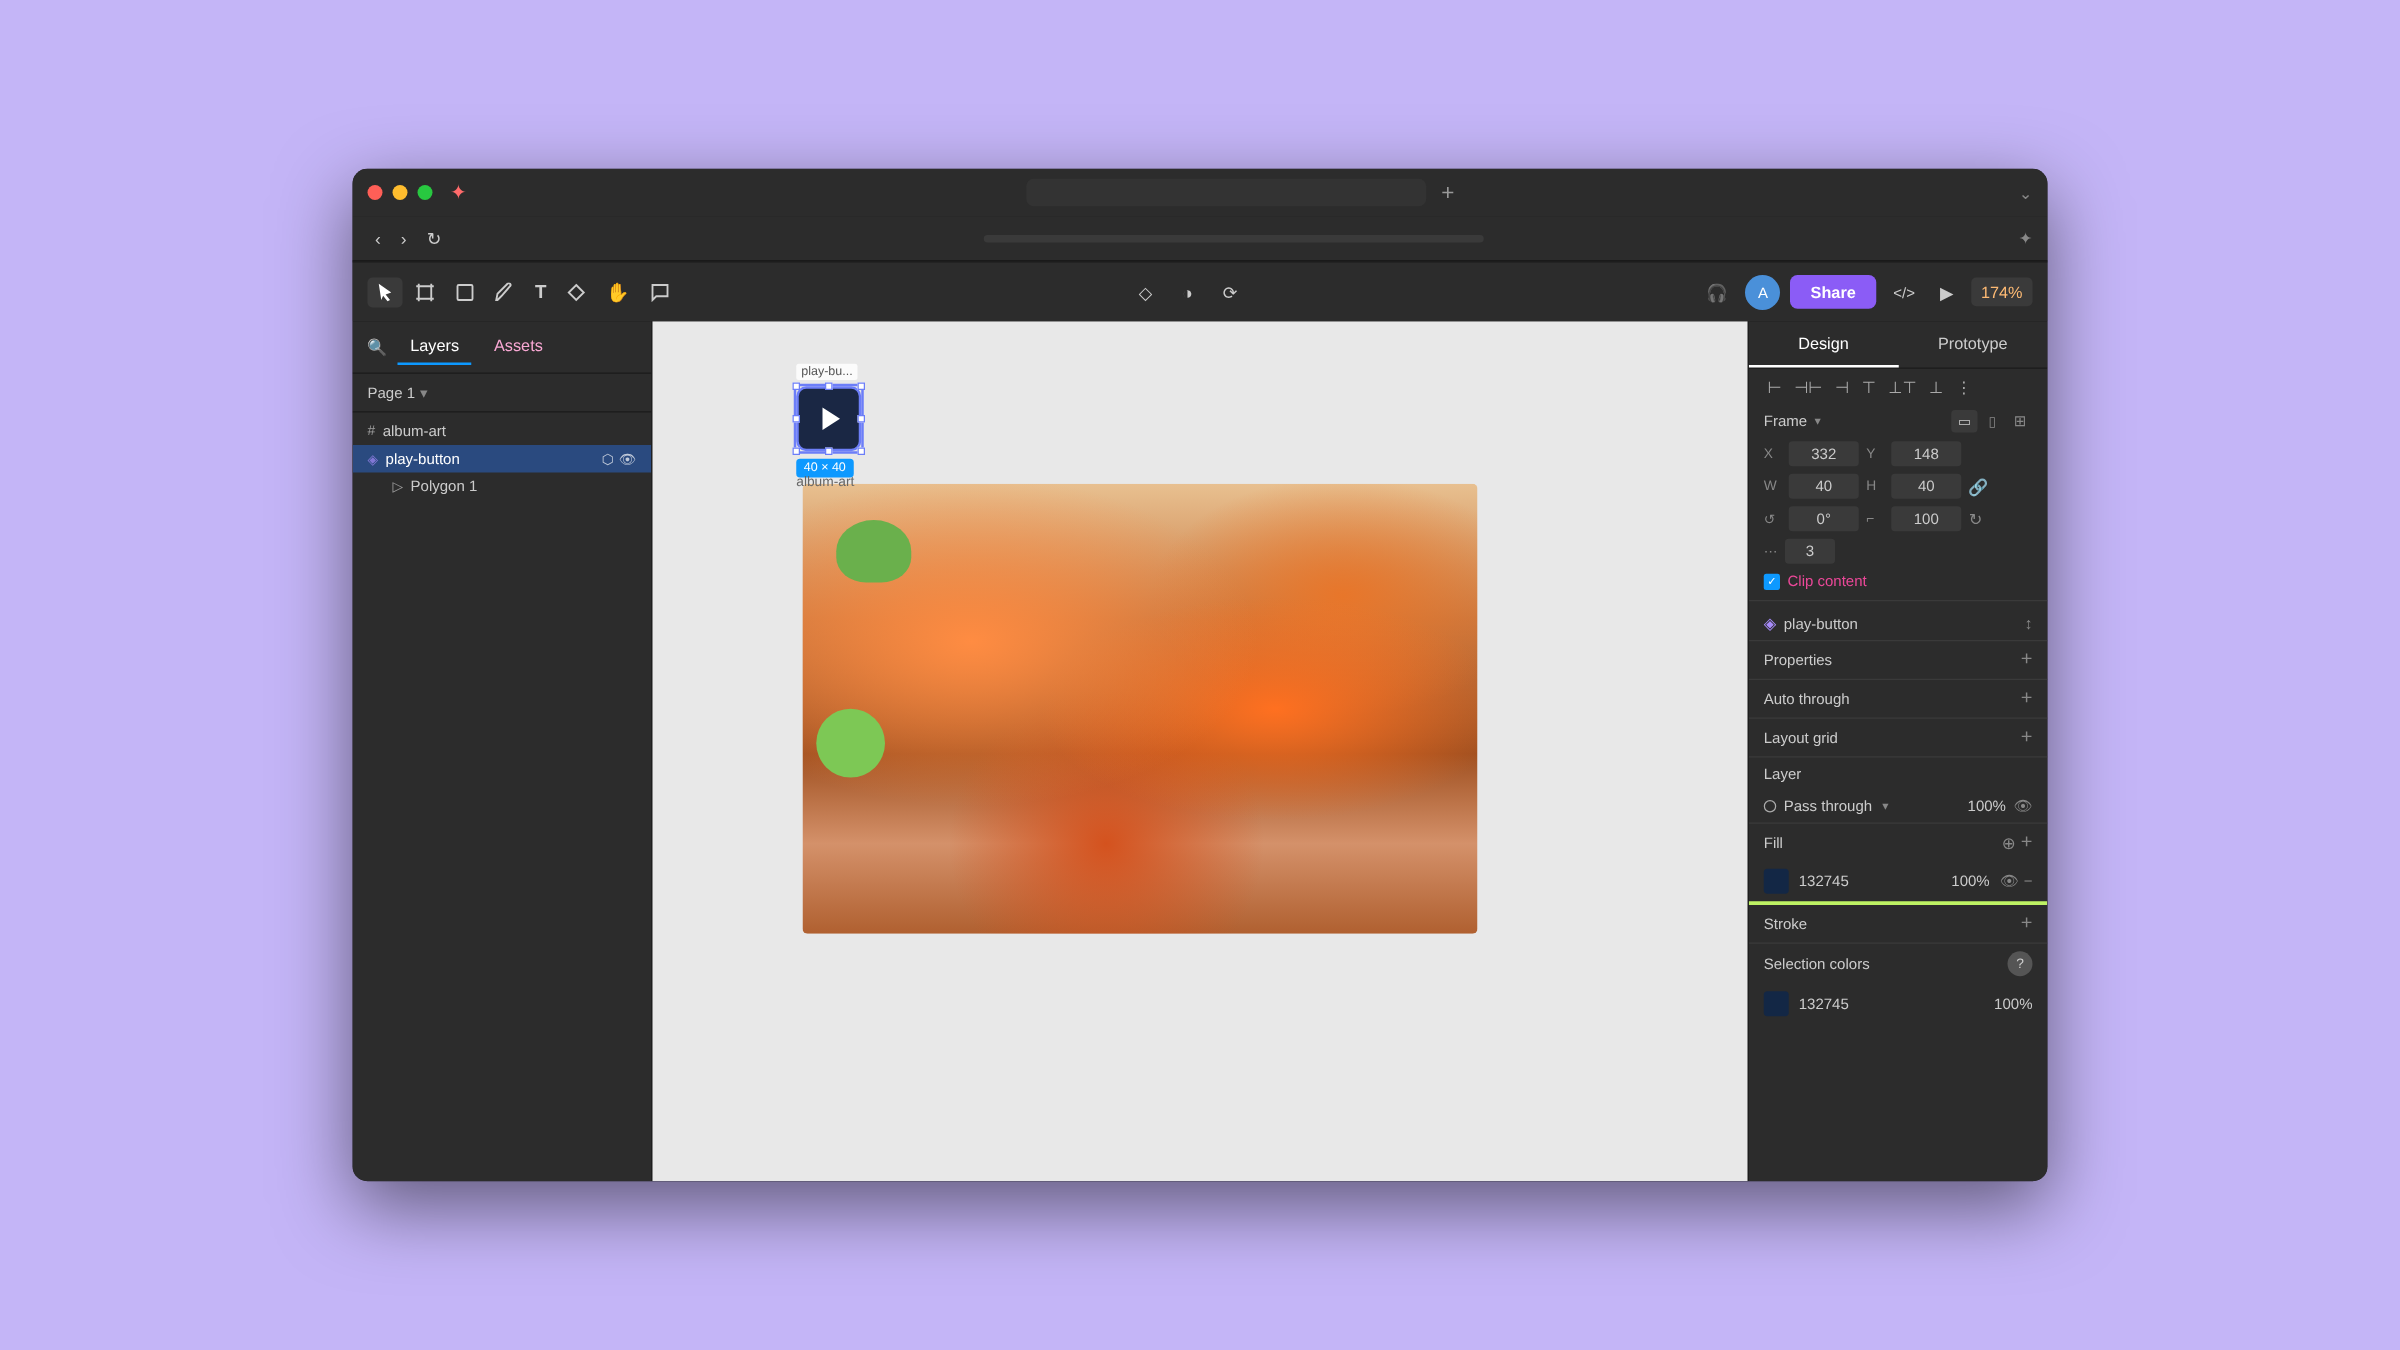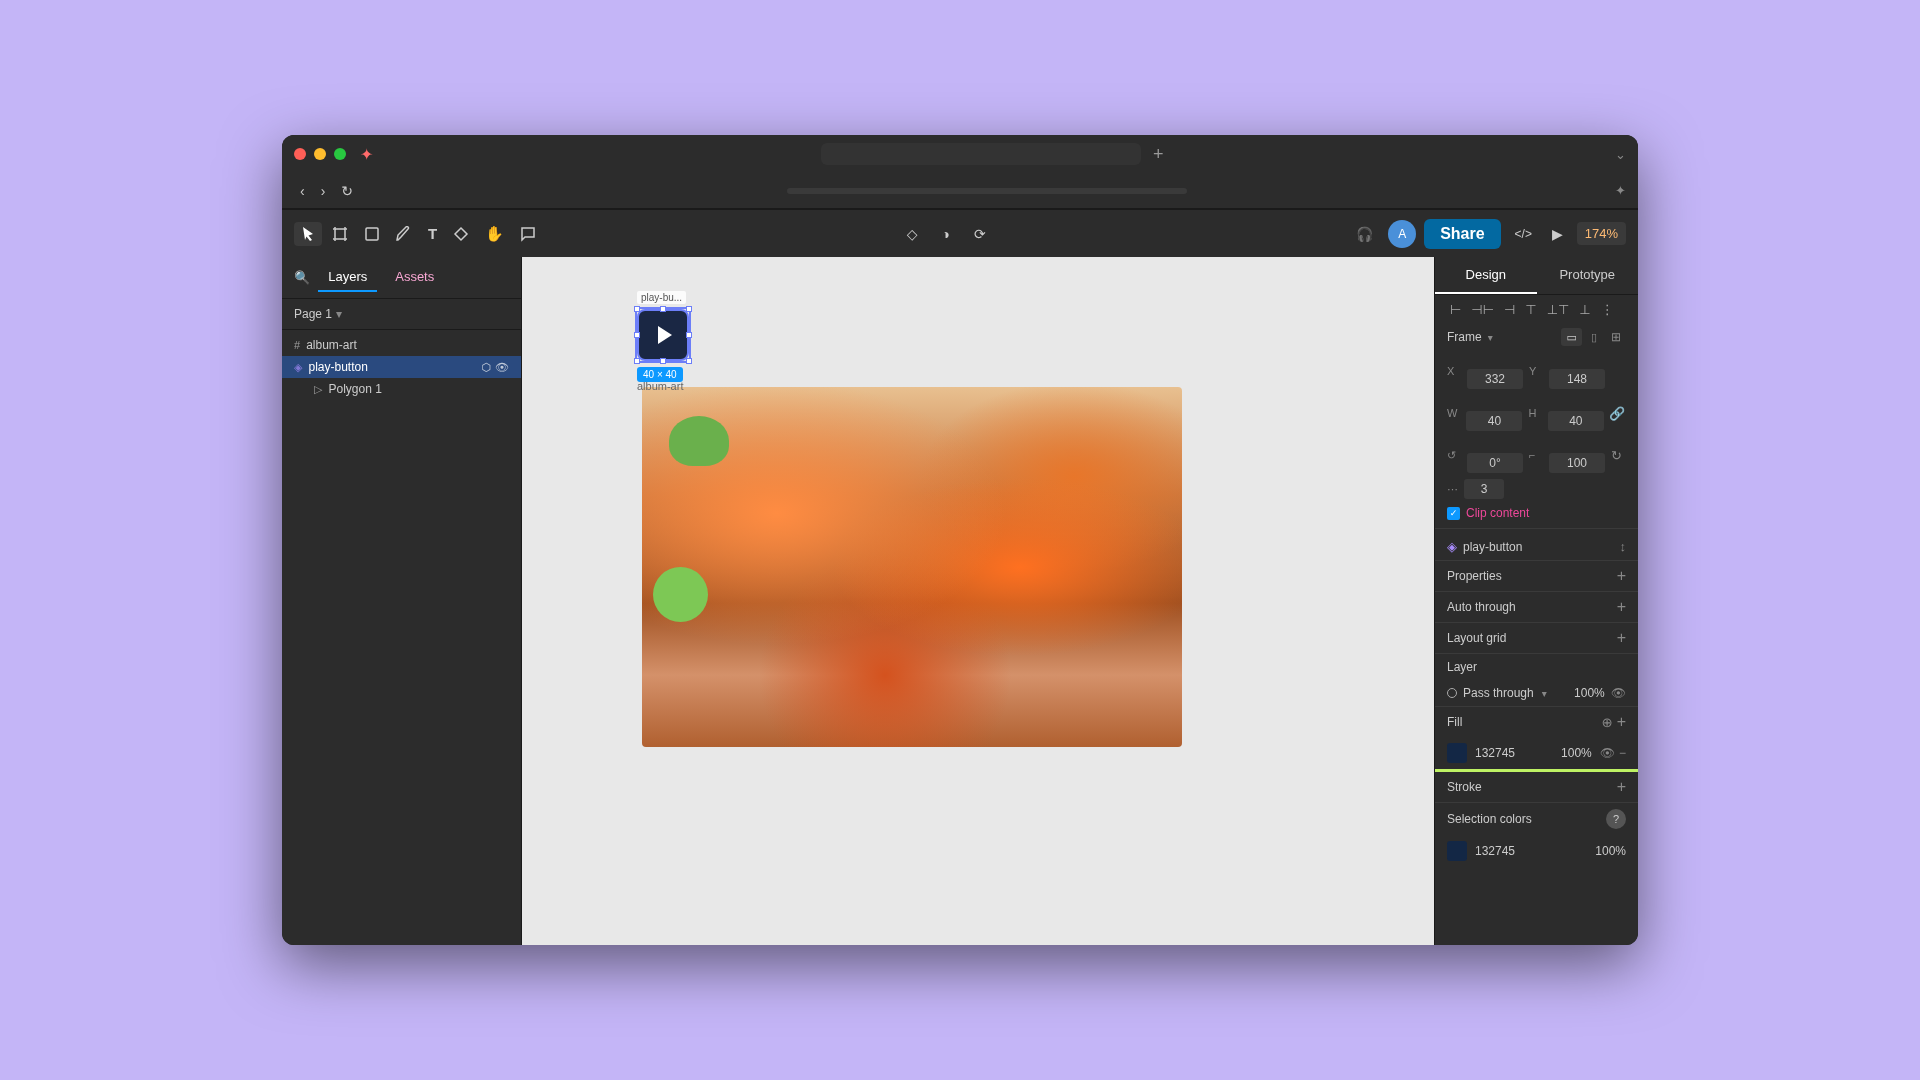--- a/index.html
+++ b/index.html
@@ -92,26 +92,26 @@
       justify-content: center;
       gap: 12px;
       align-items: center;
     }
     .toolbar-right {
       display: flex;
       align-items: center;
       gap: 8px;
     }
     .share-btn {
-      background: #0369a1;
+      background: #8b5cf6;
       color: white;
       border: none;
       border-radius: 6px;
       padding: 6px 16px;
-      font-size: 16px;
+      font-size: 13px;
       font-weight: 600;
       cursor: pointer;
     }
     .zoom-label {
       color: #fdba74;
       font-size: 13px;
       background: #3a3a3a;
       padding: 4px 8px;
       border-radius: 4px;
     }
@@ -231,21 +231,21 @@
       position: absolute;
       top: 50%;
       left: 2%;
       width: 55px;
       height: 55px;
       background: #7dc855;
       border-radius: 50%;
     }
     
     .right-panel {
-      width: 204px;
+      width: 240px;
       background: #2c2c2c;
       display: flex;
       flex-direction: column;
       border-left: 1px solid #1a1a1a;
       flex-shrink: 0;
       overflow-y: auto;
     }
     .right-panel-tabs {
       display: flex;
       border-bottom: 1px solid #1a1a1a;
@@ -311,21 +311,20 @@
     }
     .prop-input {
       background: #3a3a3a;
       border: none;
       color: #ccc;
       font-size: 12px;
       padding: 3px 6px;
       border-radius: 3px;
       width: 56px;
       text-align: center;
-      margin-top: 16px;
     }
     .frame-label-row {
       display: flex;
       align-items: center;
       padding: 4px 12px;
       gap: 4px;
     }
     .frame-icons {
       margin-left: auto;
       display: flex;

